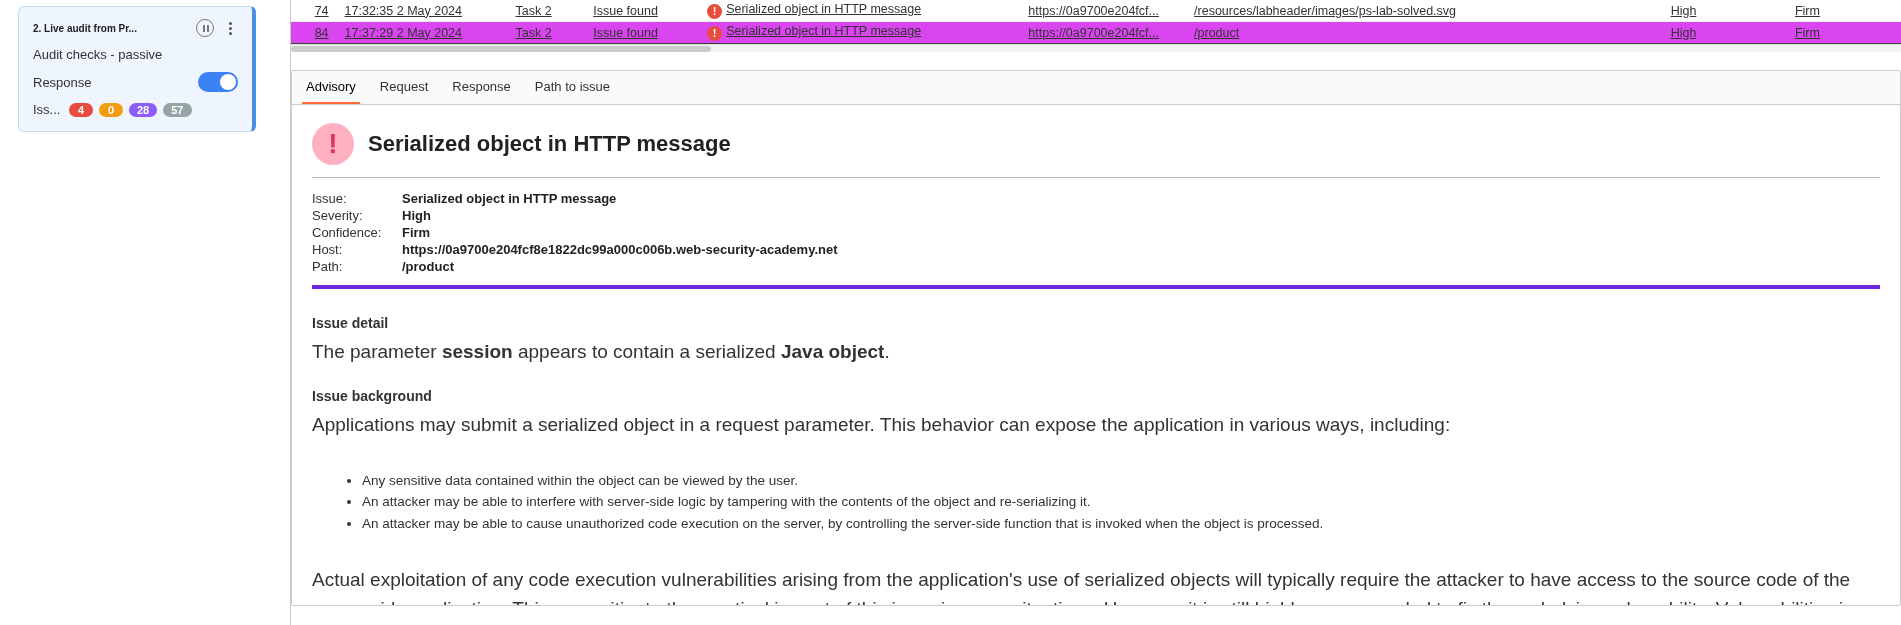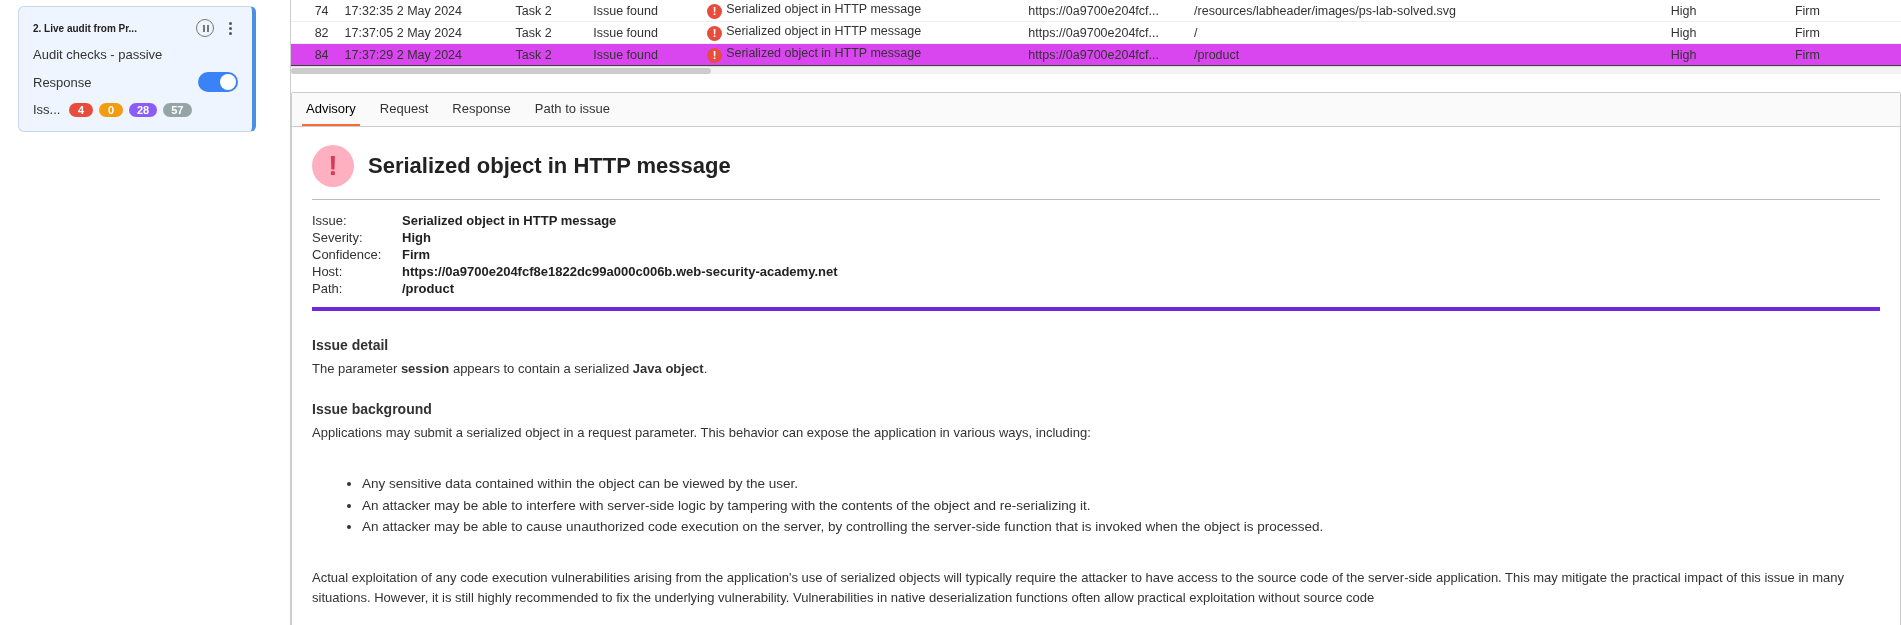--- a/index.html
+++ b/index.html
@@ -23,21 +23,21 @@
 .badge { border-radius: 10px; font-size: 11px; font-weight: 700; color: #fff; padding: 1px 8px; min-width: 24px; text-align: center; }
 .badge-red { background: #e74c3c; }
 .badge-orange { background: #f39c12; }
 .badge-blue { background: #8b5cf6; }
 .badge-gray { background: #95a5a6; }
 
 
 .main { position: absolute; left: 290px; top: 0; right: 0; bottom: 0; border-left: 1px solid #ccc; }
 
 
-.tbl { width: 100%; border-collapse: collapse; font-size: 12.5px; }
+.tbl { width: 100%; border-collapse: collapse; font-size: 12.5px; text-decoration: underline; }
 .tbl td { padding: 2px 8px; white-space: nowrap; overflow: hidden; text-overflow: ellipsis; }
 .tbl tr { border-bottom: 1px solid #eee; height: 20px; }
 .tbl tr.sel { background: #d946ef; border-top: 1px solid #7aa7d9; border-bottom: 1px solid #404040; }
 .col-id { width: 44px; text-align: right; padding-right: 12px; }
 .col-time { width: 165px; }
 .col-task { width: 75px; }
 .col-status { width: 110px; }
 .col-issue { width: 310px; }
 .col-host { width: 160px; }
 .col-path { width: 460px; }
@@ -56,21 +56,21 @@
 
 .advisory { padding: 18px 20px; overflow-y: auto; height: 500px; }
 .adv-header { display: flex; align-items: center; gap: 14px; border-bottom: 1px solid #bbb; padding-bottom: 12px; margin-bottom: 4px; }
 .adv-icon { width: 42px; height: 42px; background: #ffb0c0; border-radius: 50%; display: flex; align-items: center; justify-content: center; color: #d63a5a; font-size: 28px; font-weight: 900; }
 .adv-title { font-size: 22px; font-weight: 700; color: #222; }
 .adv-meta { border-bottom: 4px solid #6d28d9; padding: 8px 0 10px 0; margin-bottom: 26px; }
 .adv-meta-row { display: flex; padding: 1px 0; }
 .adv-meta-label { width: 90px; color: #333; font-size: 13px; }
 .adv-meta-val { font-weight: 700; color: #222; font-size: 13px; }
 .adv-section-title { font-weight: 700; font-size: 14px; margin-bottom: 6px; margin-top: 22px; }
-.adv-text { font-size: 13px; color: #333; line-height: 1.55; }
+.adv-text { font-size: 19px; color: #333; line-height: 1.55; }
 .adv-list { list-style: disc; padding-left: 50px; margin: 30px 0; }
 .adv-list li { font-size: 13.5px; color: #333; line-height: 1.45; padding: 1px 0; }
 .bold { font-weight: 700; }
 </style>
 </head>
 <body>
 
 <div class="side-panel">
   <div class="side-title-row">
     <div class="side-title">2. Live audit from Pr...</div>
@@ -101,31 +101,20 @@
   <table class="tbl">
     <tbody id="tbl-body">
         <tr>
           <td class="col-id">74</td>
           <td class="col-time">17:32:35 2 May 2024</td>
           <td class="col-task">Task 2</td>
           <td class="col-status">Issue found</td>
           <td class="col-issue"><span class="bang-icon">!</span>Serialized object in HTTP message</td>
           <td class="col-host">https://0a9700e204fcf...</td>
           <td class="col-path">/resources/labheader/images/ps-lab-solved.svg</td>
-          <td class="col-sev">High</td>
-          <td class="col-conf">Firm</td>
-        </tr>
-        <tr>
-          <td class="col-id">82</td>
-          <td class="col-time">17:37:05 2 May 2024</td>
-          <td class="col-task">Task 2</td>
-          <td class="col-status">Issue found</td>
-          <td class="col-issue"><span class="bang-icon">!</span>Serialized object in HTTP message</td>
-          <td class="col-host">https://0a9700e204fcf...</td>
-          <td class="col-path">/</td>
           <td class="col-sev">High</td>
           <td class="col-conf">Firm</td>
         </tr>
         <tr class="sel">
           <td class="col-id">84</td>
           <td class="col-time">17:37:29 2 May 2024</td>
           <td class="col-task">Task 2</td>
           <td class="col-status">Issue found</td>
           <td class="col-issue"><span class="bang-icon">!</span>Serialized object in HTTP message</td>
           <td class="col-host">https://0a9700e204fcf...</td>

